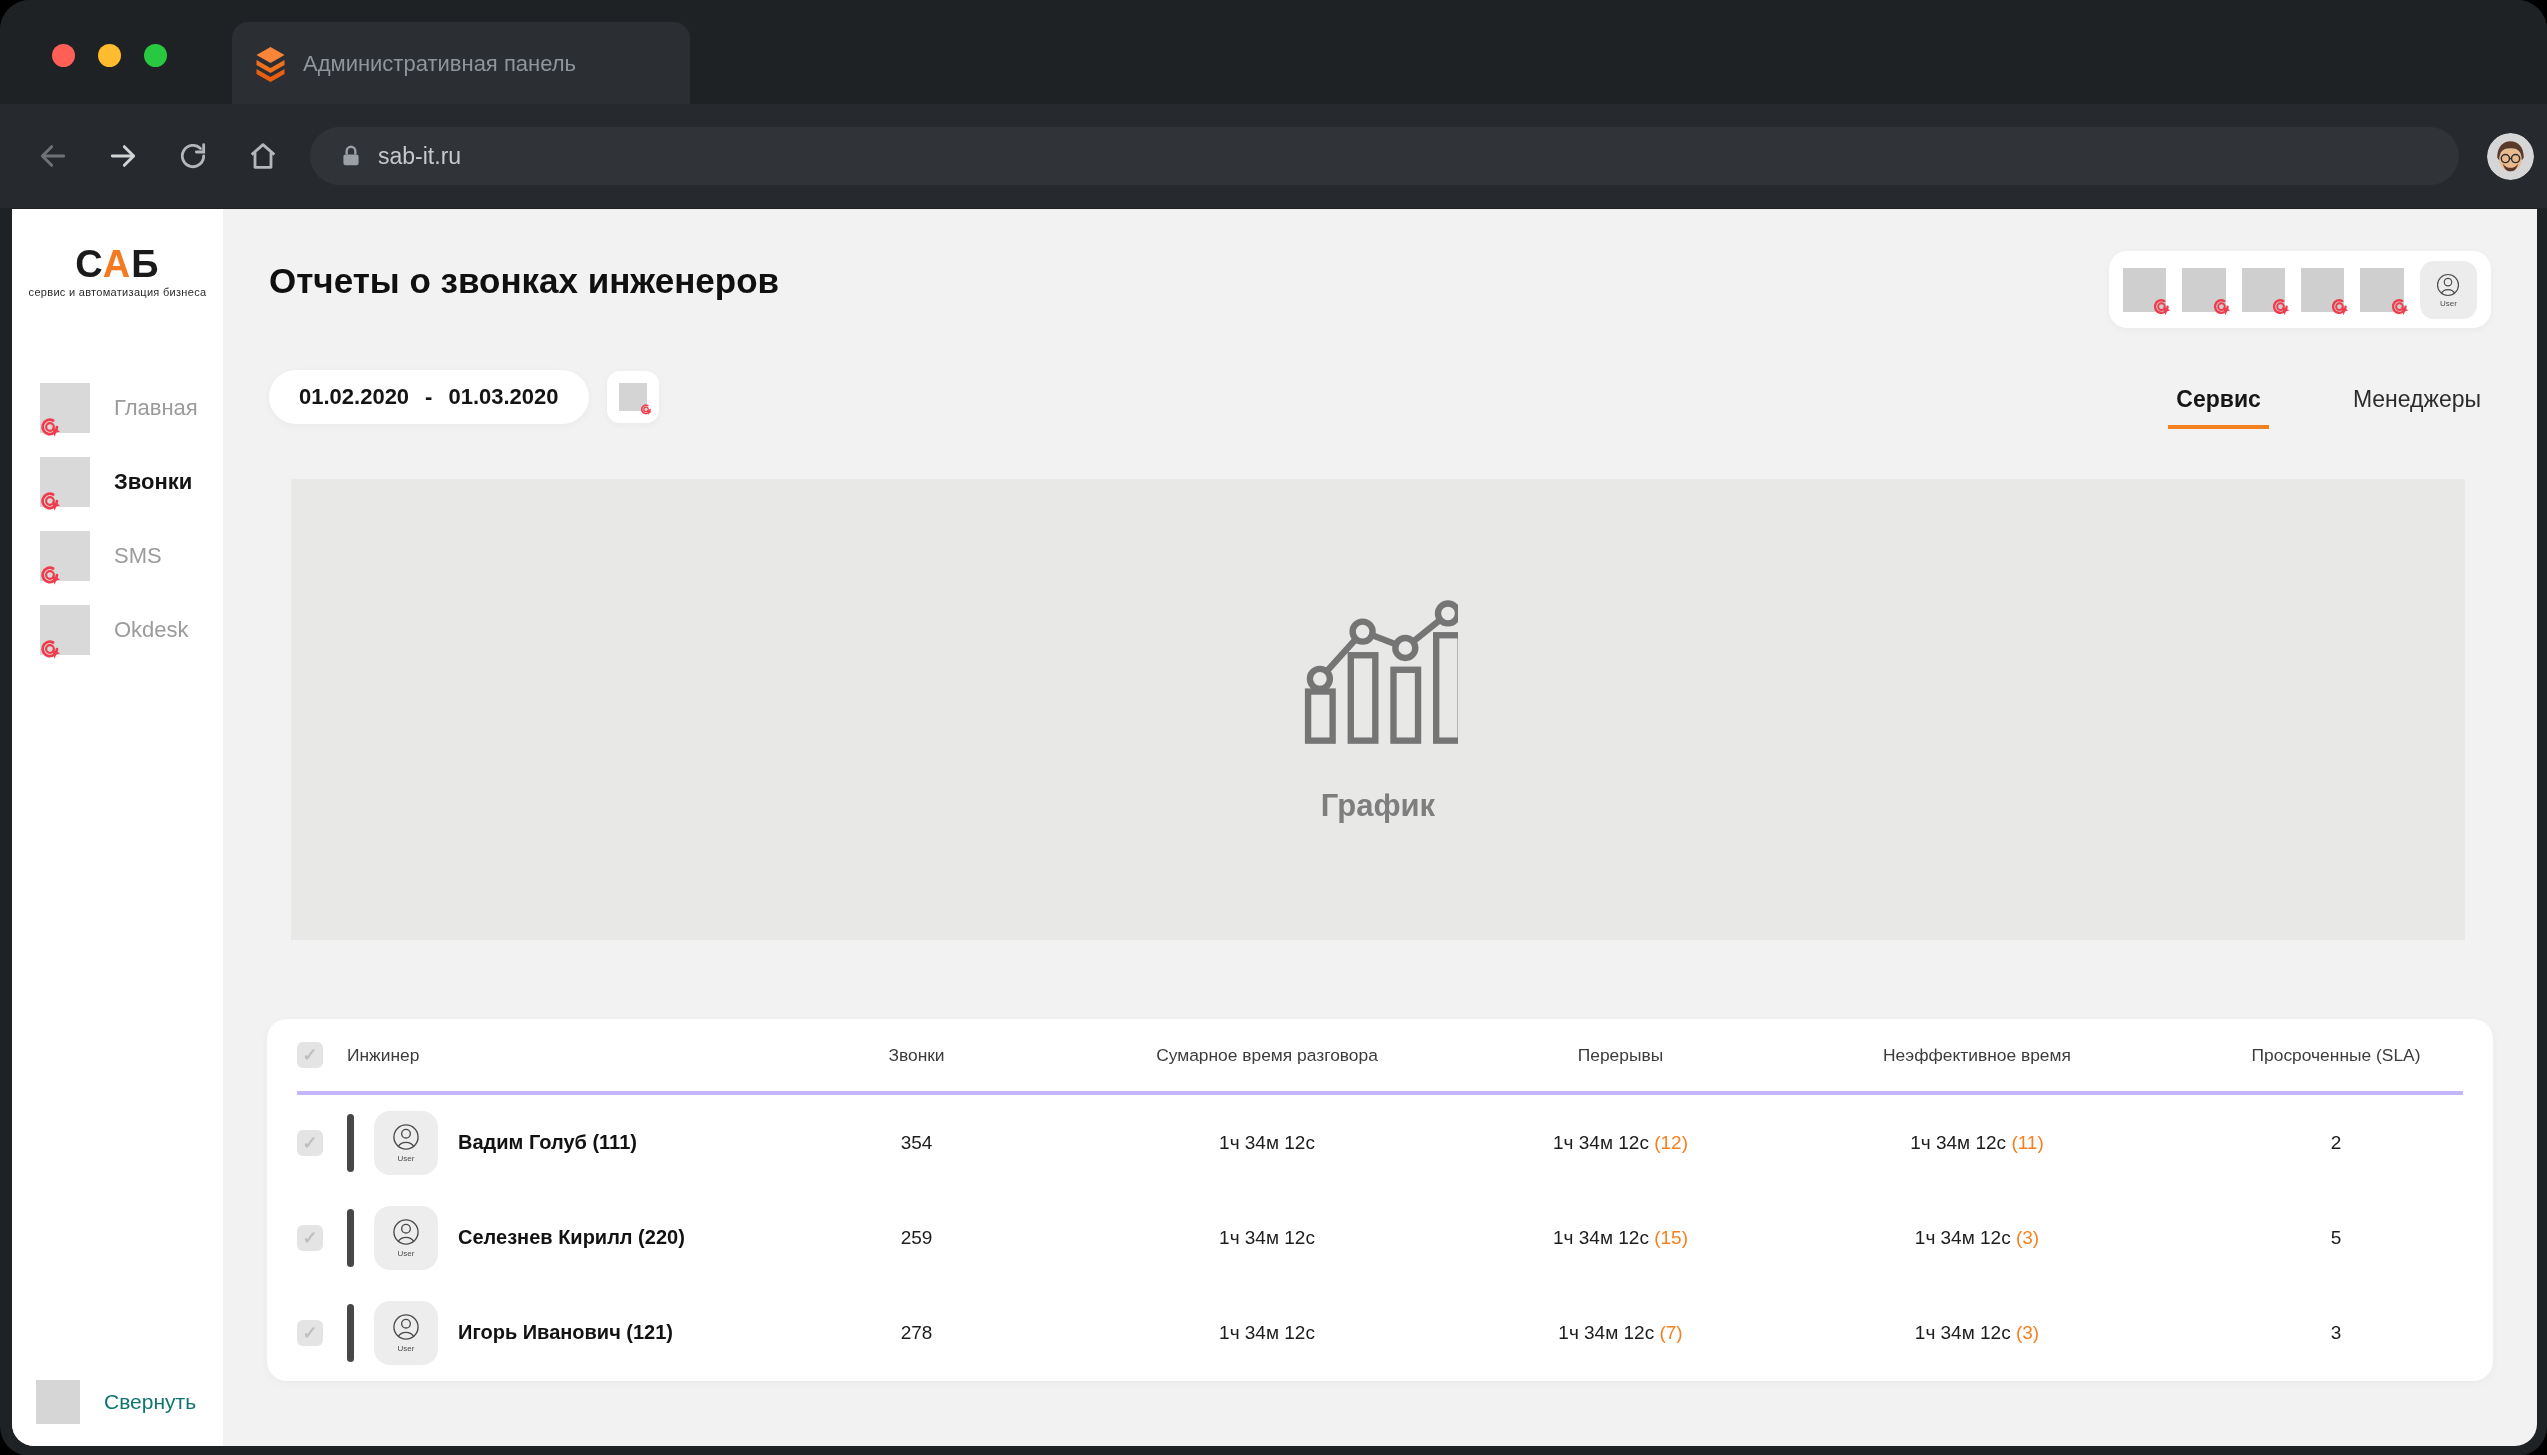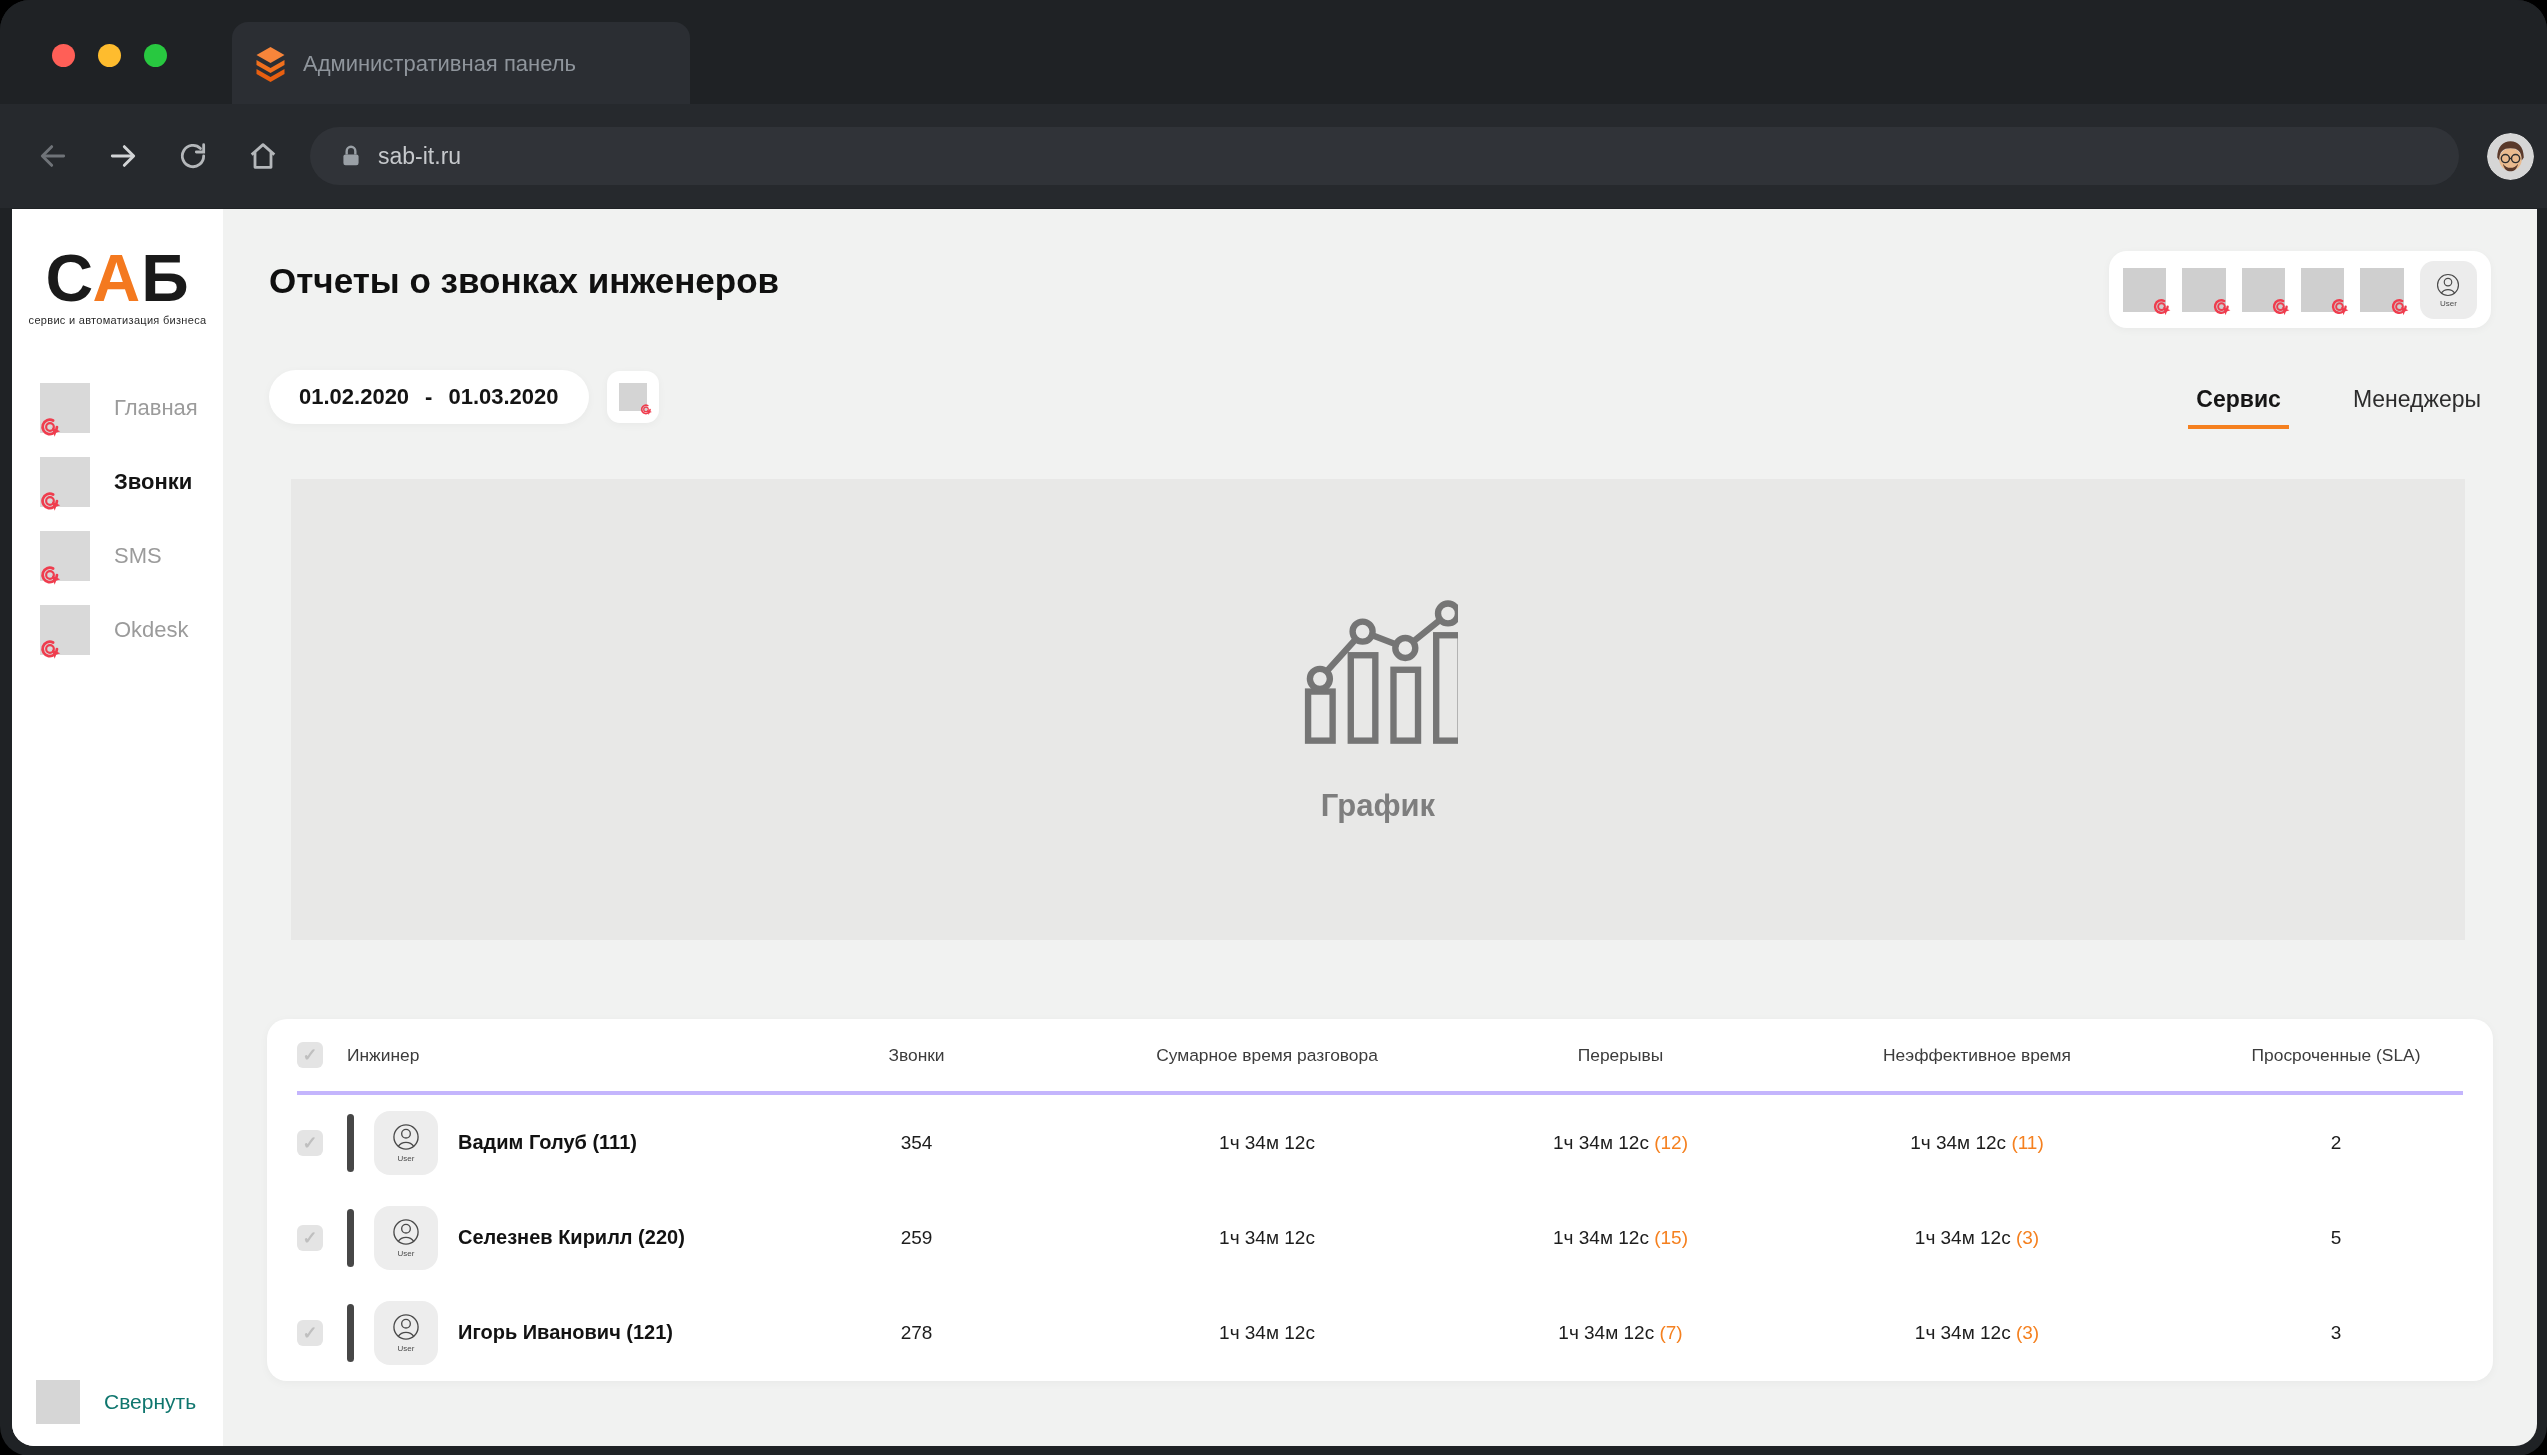--- a/index.html
+++ b/index.html
@@ -17,21 +17,21 @@
   .nav-ico svg { width:32px; height:32px; }
   .sp { flex:0 0 36px; }
   .urlbar { margin-left:30px; flex:0 0 2149px; height:58px; background:#303338; border-radius:29px; display:flex; align-items:center; padding-left:28px; gap:14px; }
   .url-text { font-size:23px; color:#c6c9cc; }
   .avatar { width:47px; height:47px; border-radius:50%; overflow:hidden; margin-left:28px; flex:0 0 auto; }
 
   
   .page { position:absolute; left:12px; right:10px; top:209px; bottom:10px; background:#f1f2f1; border-radius:0 0 22px 22px; overflow:hidden; }
   .sidebar { position:absolute; left:0; top:0; bottom:0; width:211px; background:#fff; }
   .logo { margin:36px auto 0; text-align:center; width:100%; }
-  .logo-word { font-size:66px; font-weight:700; color:#1a1a1a; letter-spacing:1px; line-height:1; }
+  .logo-word { font-size:38px; font-weight:700; color:#1a1a1a; letter-spacing:1px; line-height:1; }
   .logo-a { color:#f4791f; }
   .logo-tag { font-size:11px; color:#2b2b2b; margin-top:3px; letter-spacing:0.3px; }
   .menu { position:absolute; top:162px; left:0; right:0; }
   .menu-item { height:74px; display:flex; align-items:center; gap:24px; padding-left:28px; cursor:pointer; }
   .ph-ico { position:relative; width:50px; height:50px; background:#d9d9d9; flex:0 0 auto; }
   .ph-ico .glyph { position:absolute; left:-2px; bottom:-7px; width:24px; height:24px; }
   .menu-label { font-size:22px; color:#9b9b9b; }
   .menu-item.active .menu-label { color:#141414; font-weight:700; }
   .collapse { position:absolute; left:24px; bottom:22px; display:flex; align-items:center; gap:24px; cursor:pointer; }
   .collapse .sq { width:44px; height:44px; background:#d6d6d6; }
@@ -47,21 +47,21 @@
   .user-tile svg { width:26px; height:26px; }
   .user-tile .ulabel { font-size:8px; color:#4c4c4c; }
 
   .filters { position:absolute; left:46px; top:161px; display:flex; align-items:center; gap:18px; }
   .date-pill { height:54px; background:#fff; border-radius:27px; display:flex; align-items:center; gap:16px; padding:0 30px; box-shadow:0 2px 8px rgba(0,0,0,.04); cursor:pointer; }
   .date-pill span { font-size:22px; font-weight:700; color:#141414; }
   .icon-btn { position:relative; width:52px; height:52px; background:#fff; border-radius:13px; box-shadow:0 2px 8px rgba(0,0,0,.04); display:flex; align-items:center; justify-content:center; cursor:pointer; }
   .icon-btn .inner { position:relative; width:28px; height:28px; background:#d4d4d4; }
   .icon-btn .glyph { position:absolute; right:-6px; bottom:-6px; width:14px; height:14px; }
 
-  .tabs { position:absolute; right:48px; top:177px; display:flex; gap:56px; align-items:flex-start; }
+  .tabs { position:absolute; right:48px; top:177px; display:flex; gap:76px; align-items:flex-start; }
   .tab-btn { font-size:23px; color:#2c2c2c; padding:0 8px 12px; cursor:pointer; }
   .tab-btn.active { font-weight:700; color:#161616; border-bottom:4px solid #f5801f; }
 
   .chart-box { position:absolute; left:68px; right:72px; top:270px; height:461px; background:#e8e8e7; display:flex; flex-direction:column; align-items:center; justify-content:center; gap:38px; }
   .chart-label { font-size:31px; font-weight:700; color:#7e7e7e; }
 
   .table-card { position:absolute; left:44px; right:44px; top:810px; height:362px; background:#fff; border-radius:20px; box-shadow:0 2px 10px rgba(0,0,0,.04); padding:0 30px; }
   .tgrid { display:grid; grid-template-columns:50px 448px 243px 458px 249px 464px 1fr; align-items:center; }
   .thead { height:76px; border-bottom:4px solid #c4b5fd; }
   .th { font-size:17.4px; color:#3c3c3c; text-align:center; }

